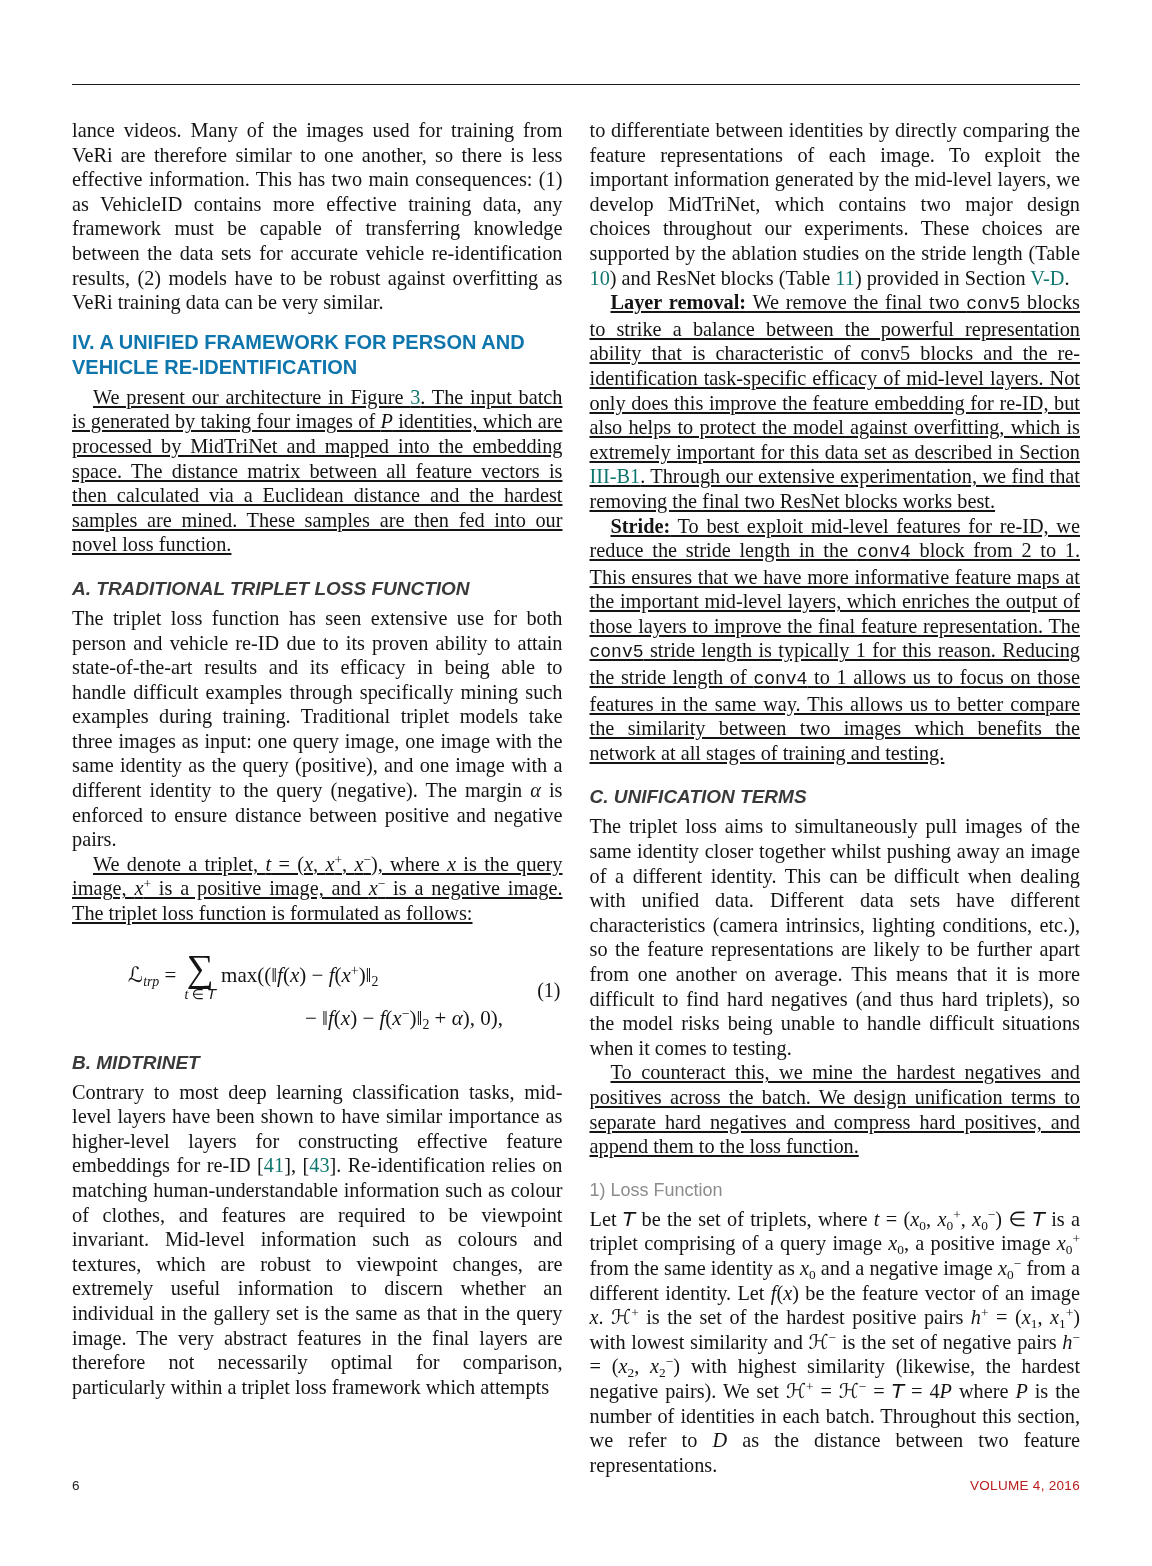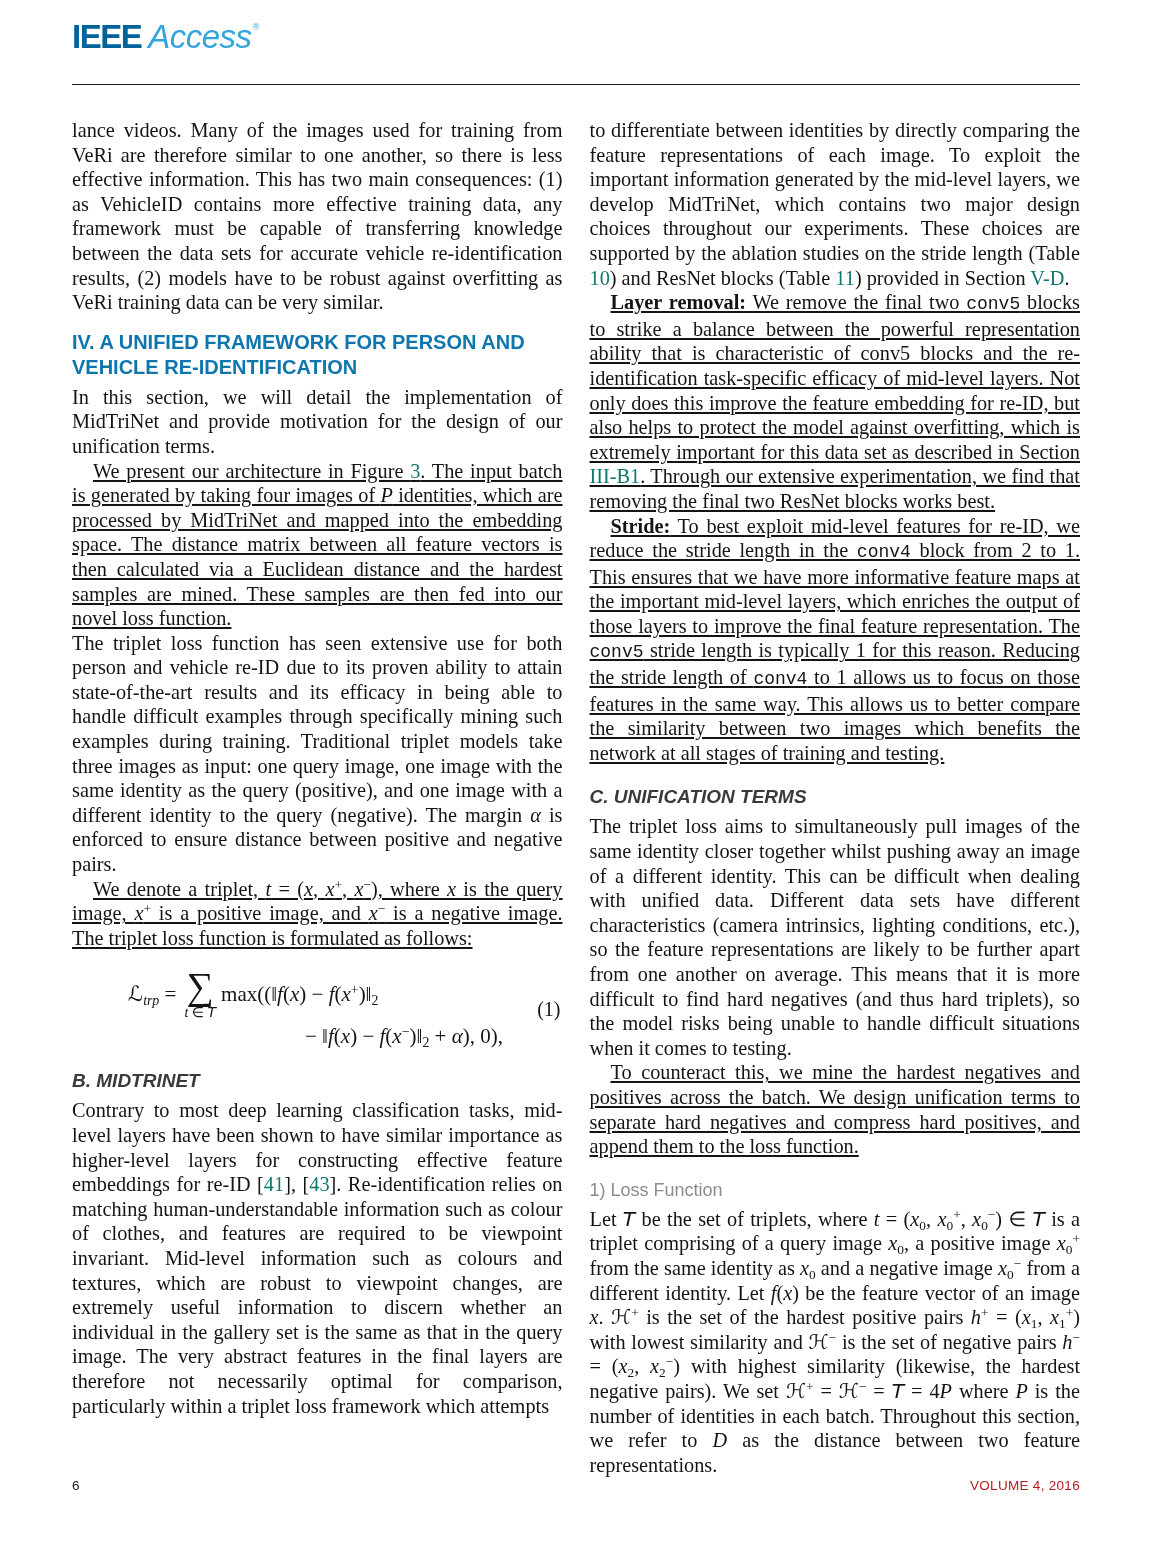--- a/index.html
+++ b/index.html
@@ -25,53 +25,47 @@
   .subsub{font-family:"Liberation Sans",sans-serif;font-size:18px;line-height:22px;
           color:#8c8c8c;margin:20px 0 6px 0;}
   .i{font-style:italic;}
   .b{font-weight:bold;}
   .cal{font-style:italic;font-family:"DejaVu Sans","DejaVu Serif",serif;}
   .link{color:#0f766e;cursor:pointer;}
   .mono{font-family:"Liberation Mono",monospace;font-size:18px;}
   sup,sub{font-size:66%;line-height:0;}
   sup{vertical-align:7px;} sub{vertical-align:-4px;}
   
-  .equation{position:relative;margin:18px 0 12px 0;font-size:21px;}
+  .equation{position:relative;margin:24px 0 12px 0;font-size:21px;}
   .eq-row1{display:flex;align-items:center;margin-left:56px;}
   .eq-lhs{white-space:pre;}
   .eq-sum{display:inline-flex;flex-direction:column;align-items:center;margin:0 5px 0 8px;}
   .eq-sigma{font-size:38px;line-height:36px;}
   .eq-sumsub{font-size:14px;line-height:14px;margin-top:1px;white-space:pre;}
   .eq-rest{white-space:pre;}
   .eq-row2{margin-left:233px;margin-top:4px;white-space:pre;}
   .eq-number{position:absolute;right:2px;top:50%;transform:translateY(-50%);font-size:20px;}
   
   .footer-left{position:absolute;left:72px;top:1478px;font-family:"Liberation Sans",sans-serif;
                font-size:13.5px;color:#222;}
   .footer-right{position:absolute;right:72px;top:1478px;font-family:"Liberation Sans",sans-serif;
                 font-size:13.5px;color:#b91c1c;letter-spacing:0.3px;}
 </style>
 </head>
 <body>
 
 <div class="page">
-  <div class="header">
-    <div class="logo">
-      <span class="logo-ieee">IEEE</span>
-      <span class="logo-access"><span>Access</span><span class="logo-reg">®</span></span>
-    </div>
-  </div>
   <div class="rule"></div>
 
   <div class="columns">
     <div class="col">
         <p class="body"><span>lance videos. Many of the images used for training from VeRi are therefore similar to one another, so there is less effective information. This has two main consequences: (1) as VehicleID contains more effective training data, any framework must be capable of transferring knowledge between the data sets for accurate vehicle re-identification results, (2) models have to be robust against overfitting as VeRi training data can be very similar.</span></p>
         <h2 class="section">IV. A UNIFIED FRAMEWORK FOR PERSON AND VEHICLE RE-IDENTIFICATION</h2>
-        <p class="body"><span>In this section, we will detail the implementation of MidTriNet and provide motivation for the design of our unification terms.</span></p>
         <p class="body indent"><span>We present our architecture in Figure </span><span class="link">3</span><span>. The input batch is generated by taking four images of </span><span class="i">P</span><span> identities, which are processed by MidTriNet and mapped into the embedding space. The distance matrix between all feature vectors is then calculated via a Euclidean distance and the hardest samples are mined. These samples are then fed into our novel loss function.</span></p>
+        <h3 class="subsection">A. TRADITIONAL TRIPLET LOSS FUNCTION</h3>
         <p class="body"><span>The triplet loss function has seen extensive use for both person and vehicle re-ID due to its proven ability to attain state-of-the-art results and its efficacy in being able to handle difficult examples through specifically mining such examples during training. Traditional triplet models take three images as input: one query image, one image with the same identity as the query (positive), and one image with a different identity to the query (negative). The margin </span><span class="i">α</span><span> is enforced to ensure distance between positive and negative pairs.</span></p>
         <p class="body indent"><span>We denote a triplet, </span><span class="i">t</span><span> = (</span><span class="i">x</span><span>, </span><span class="i">x</span><sup class="sup">+</sup><span>, </span><span class="i">x</span><sup class="sup">−</sup><span>), where </span><span class="i">x</span><span> is the query image, </span><span class="i">x</span><sup class="sup">+</sup><span> is a positive image, and </span><span class="i">x</span><sup class="sup">−</sup><span> is a negative image. The triplet loss function is formulated as follows:</span></p>
         <div class="equation">
           <div class="eq-row1">
             <span class="eq-lhs"><span class="cal">ℒ</span><sub class="sub i">trp</sub><span> =</span></span>
             <span class="eq-sum">
               <span class="eq-sigma">∑</span>
               <span class="eq-sumsub"><span class="i">t</span><span> ∈ </span><span class="cal">T</span></span>
             </span>
             <span class="eq-rest"><span>max((‖</span><span class="i">f</span><span>(</span><span class="i">x</span><span>) − </span><span class="i">f</span><span>(</span><span class="i">x</span><sup class="sup">+</sup><span>)‖</span><sub class="sub">2</sub></span>

